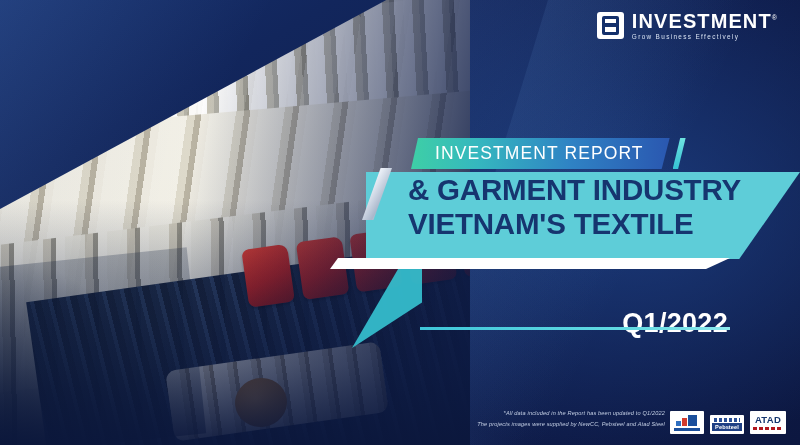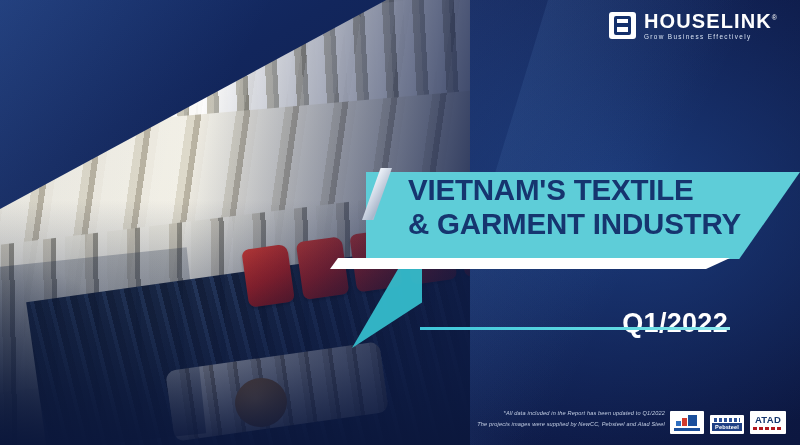--- a/index.html
+++ b/index.html
@@ -461,31 +461,37 @@
     </div>
   </div>
 
   <div class="corner-wedge"></div>
   <div class="corner-wedge-sheen"></div>
   <div class="teal-wedge"></div>
 
   <div class="logo">
     <div class="logo-mark"></div>
     <div class="logo-text">
-      <div class="logo-name"><span>HOUSELINK</span><span class="logo-reg">®</span></div>
+      <div class="logo-name"><span>INVESTMENT</span><span class="logo-reg">®</span></div>
       <div class="logo-tag">Grow Business Effectively</div>
     </div>
   </div>
 
+  <div class="ribbon-row">
+    <div class="ribbon">
+      <span class="ribbon-label">INVESTMENT REPORT</span>
+    </div>
+    <div class="ribbon-slash"></div>
+  </div>
 
   <div class="title-banner"></div>
   <div class="silver-slash"></div>
   <div class="title-text">
+    <span class="title-line">&amp; GARMENT INDUSTRY</span>
     <span class="title-line">VIETNAM'S TEXTILE</span>
-    <span class="title-line">&amp; GARMENT INDUSTRY</span>
   </div>
   <div class="white-strip"></div>
 
   <div class="period">Q1/2022</div>
   <div class="period-rule"></div>
 
   <div class="footnote">
     <span>*All data included in the Report has been updated to Q1/2022</span>
     <span>The projects images were supplied by NewCC, Pebsteel and Atad Steel</span>
   </div>

